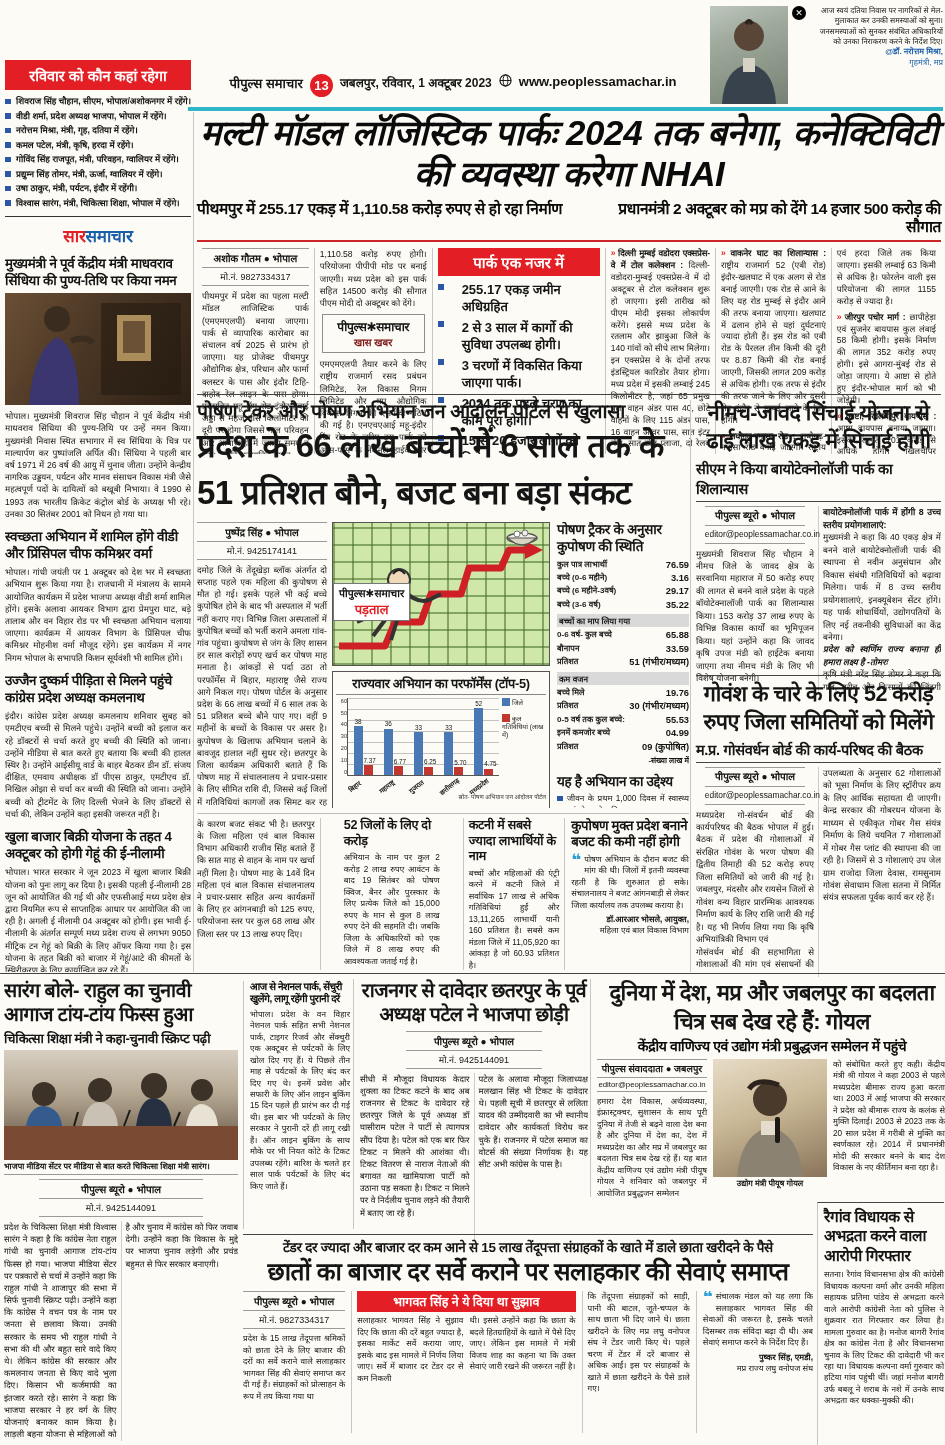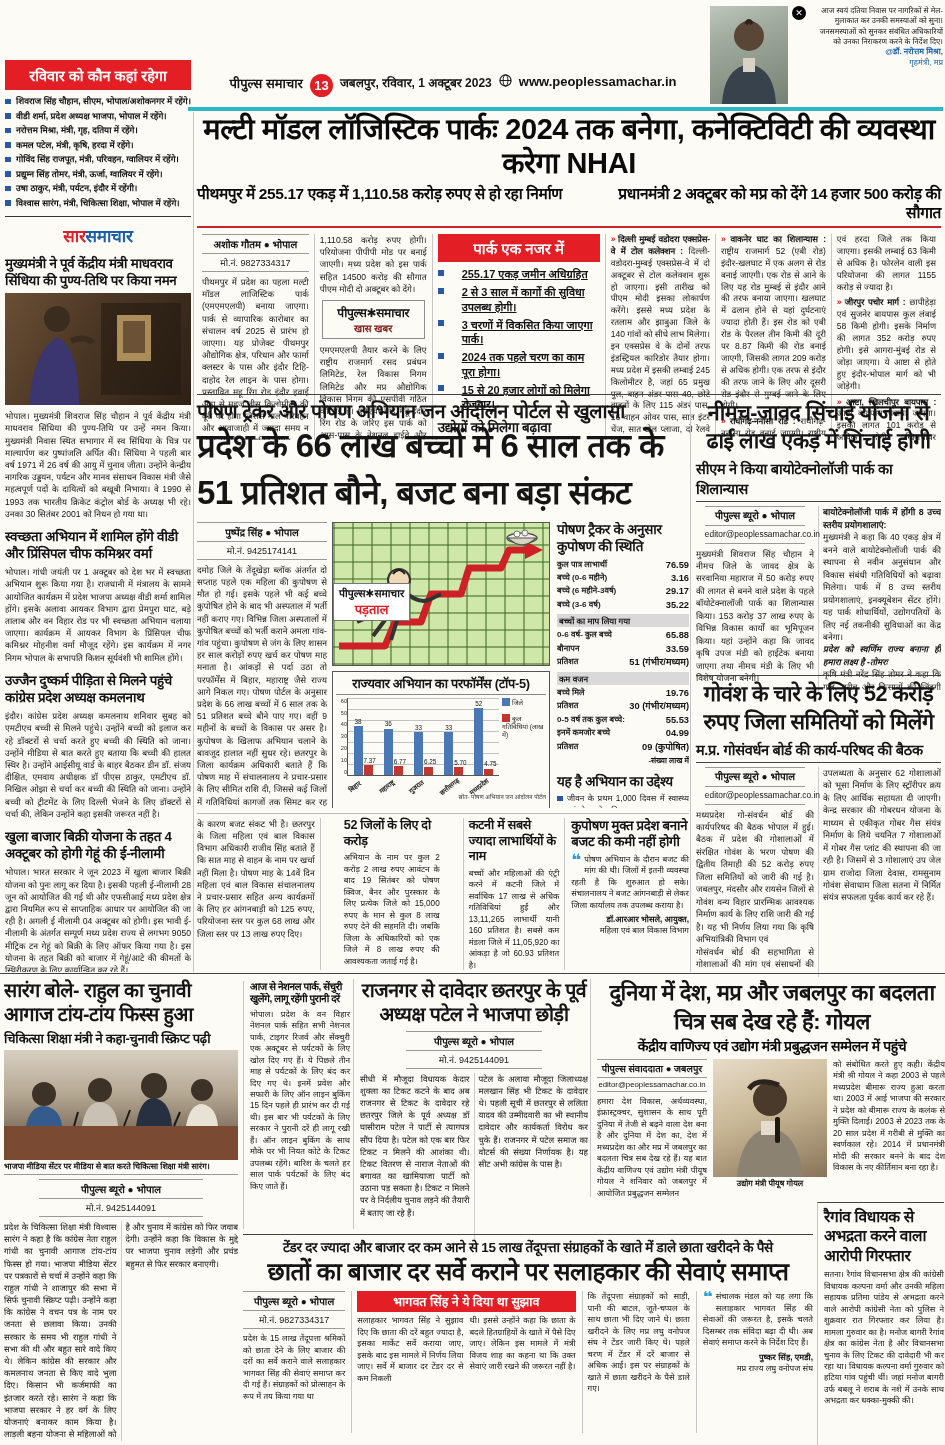--- a/index.html
+++ b/index.html
@@ -41,21 +41,21 @@
   
   .lead-cols{display:flex;margin-top:6px;}
   .lead-cols>div{padding:0 5px;}
   .byline-blk{text-align:center;margin-bottom:4px;}
   .byline-name{font-weight:bold;font-size:10px;border-top:1px solid #9a9a9a;border-bottom:1px solid #9a9a9a;padding:2px 0;display:block;}
   .byline-phone{font-size:9px;border-bottom:1px solid #9a9a9a;display:block;padding:2px 0;}
   .badge{border:1px solid #8d8d8d;text-align:center;padding:3px 2px;margin:5px 2px;}
   .badge .b1{font-weight:bold;font-size:12px;letter-spacing:-0.3px;}
   .badge .b2{color:#7f1d1d;font-weight:bold;font-size:10px;}
   .glance-head{background:#e31e24;color:#fff;font-weight:bold;font-size:15px;text-align:center;padding:4px 2px;margin-bottom:5px;}
-  .gl-item{position:relative;padding-left:24px;font-size:11px;font-weight:bold;line-height:1.32;margin:3.5px 0;text-decoration:underline;}
+  .gl-item{position:relative;padding-left:24px;font-size:13px;font-weight:bold;line-height:1.32;margin:3.5px 0;}
   .gl-item::before{content:"";position:absolute;left:0;top:2.5px;width:6px;height:6px;background:#2b57a5;}
   .gl-sub{font-size:13.5px;font-weight:bold;margin:6px 0 3px;letter-spacing:-0.3px;}
   .news-p{font-size:8.5px;line-height:1.4;text-align:justify;margin-bottom:4px;}
   .news-p b{letter-spacing:-0.2px;}
   .rr{color:#e31e24;font-weight:bold;letter-spacing:-1px;}
   
   .kicker{font-size:19.5px;font-weight:bold;letter-spacing:-0.4px;line-height:1.2;}
   .nut-h{font-size:33px;font-weight:bold;letter-spacing:-0.6px;line-height:1.4;}
   .cartoon{height:142px;border:1px solid #555;position:relative;overflow:hidden;
     background:
@@ -189,21 +189,21 @@
     <h3 class="sb-h">उज्जैन दुष्कर्म पीड़िता से मिलने पहुंचे कांग्रेस प्रदेश अध्यक्ष कमलनाथ</h3>
     <p class="bodytxt">इंदौर। कांग्रेस प्रदेश अध्यक्ष कमलनाथ शनिवार सुबह को एमटीएच बच्ची से मिलने पहुंचे। उन्होंने बच्ची को इलाज कर रहे डॉक्टरों से चर्चा करते हुए बच्ची की स्थिति को जाना। उन्होंने मीडिया से बात करते हुए बताया कि बच्ची की हालत स्थिर है। उन्होंने आईसीयू वार्ड के बाहर बैठकर डीन डॉ. संजय दीक्षित, एमवाय अधीक्षक डॉ पीएस ठाकुर, एमटीएच डॉ. निखिल ओझा से चर्चा कर बच्ची की स्थिति को जाना। उन्होंने बच्ची को ट्रीटमेंट के लिए दिल्ली भेजने के लिए डॉक्टरों से चर्चा की, लेकिन उन्होंने कहा इसकी जरूरत नहीं है।</p>
 
     <h3 class="sb-h">खुला बाजार बिक्री योजना के तहत 4 अक्टूबर को होगी गेहूं की ई-नीलामी</h3>
     <p class="bodytxt">भोपाल। भारत सरकार ने जून 2023 में खुला बाजार बिक्री योजना को पुनः लागू कर दिया है। इसकी पहली ई-नीलामी 28 जून को आयोजित की गई थी और एफसीआई मध्य प्रदेश क्षेत्र द्वारा नियमित रूप से साप्ताहिक आधार पर आयोजित की जा रही है। अगली ई नीलामी 04 अक्टूबर को होगी। इस भावी ई-नीलामी के अंतर्गत सम्पूर्ण मध्य प्रदेश राज्य से लगभग 9050 मीट्रिक टन गेहूं को बिक्री के लिए ऑफर किया गया है। इस योजना के तहत बिक्री को बाजार में गेहूं/आटे की कीमतों के स्थिरीकरण के लिए कार्यान्वित कर रहे हैं।</p>
   </div>
 
   <div class="abs" style="left:193px;top:112px;width:1px;height:860px;background:#c6c6c6;"></div>
 
   <div class="abs" style="left:197px;top:112px;width:744px;">
-    <h2 class="hl" style="font-size:29px;text-align:center;">मल्टी मॉडल लॉजिस्टिक पार्कः 2024 तक बनेगा, कनेक्टिविटी की व्यवस्था करेगा NHAI</h2>
+    <h2 class="hl" style="font-size:35px;text-align:center;font-style:italic;">मल्टी मॉडल लॉजिस्टिक पार्कः 2024 तक बनेगा, कनेक्टिविटी की व्यवस्था करेगा NHAI</h2>
     <div class="rule-red" style="display:flex;margin-top:5px;padding-bottom:4px;">
       <div class="hl" style="font-size:15.5px;width:52%;">पीथमपुर में 255.17 एकड़ में 1,110.58 करोड़ रुपए से हो रहा निर्माण</div>
       <div class="hl" style="font-size:15.5px;width:48%;text-align:right;">प्रधानमंत्री 2 अक्टूबर को मप्र को देंगे 14 हजार 500 करोड़ की सौगात</div>
     </div>
 
     <div class="lead-cols" style="height:206px;overflow:hidden;">
       <div style="width:112px;">
         <div class="byline-blk">
           <span class="byline-name">अशोक गौतम ● भोपाल</span>
           <span class="byline-phone">मो.नं. 9827334317</span>

